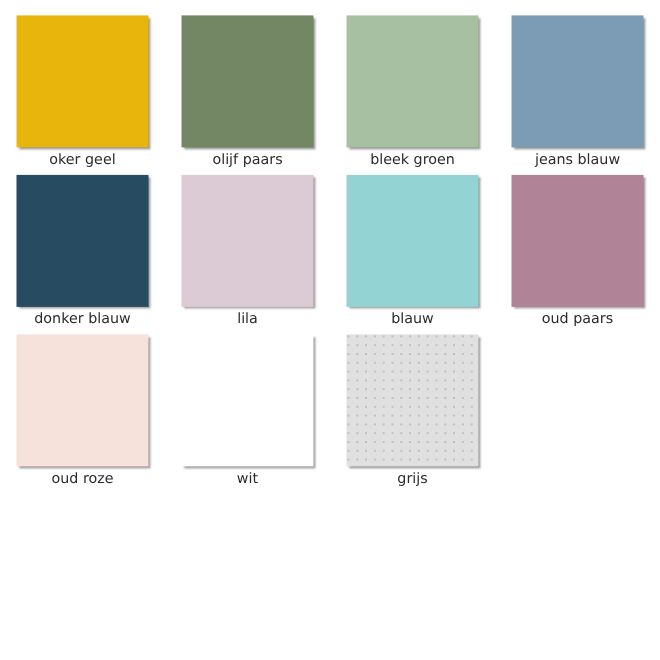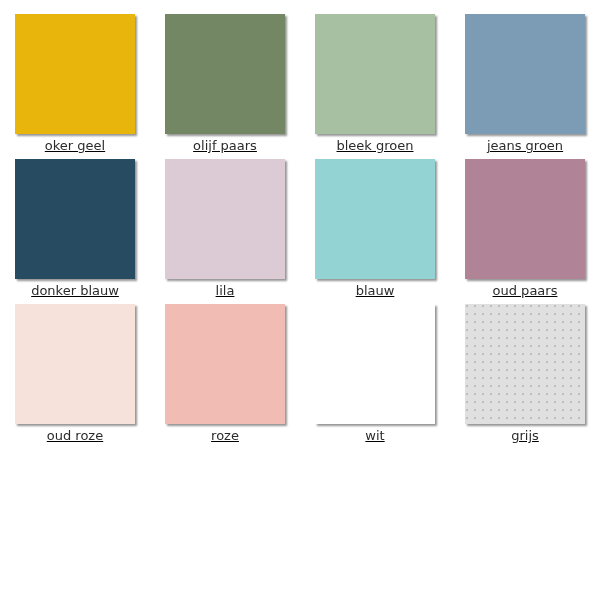--- a/index.html
+++ b/index.html
@@ -26,21 +26,20 @@
     padding-top: 14px;
   }
 
   .swatch-cell {
     position: relative;
     width: 150px;
     height: 179px;
     display: flex;
     flex-direction: column;
     align-items: center;
-    text-decoration: underline;
   }
 
   .swatch-chip-wrap {
     position: relative;
     width: 120px;
     height: 120px;
     margin-left: 0;
   }
 
   .swatch-chip {
@@ -87,21 +86,21 @@
     <div class="swatch-cell">
       <div class="swatch-chip-wrap">
         <div class="swatch-chip" style="background-color: rgb(168, 192, 162); box-shadow: rgba(0, 0, 0, 0.42) 2px 2px 2px;"></div>
       </div>
       <div class="swatch-label">bleek groen</div>
     </div>
     <div class="swatch-cell">
       <div class="swatch-chip-wrap">
         <div class="swatch-chip" style="background-color: rgb(124, 155, 180); box-shadow: rgba(0, 0, 0, 0.42) 2px 2px 2px;"></div>
       </div>
-      <div class="swatch-label">jeans groen</div>
+      <div class="swatch-label">jeans blauw</div>
     </div>
     <div class="swatch-cell">
       <div class="swatch-chip-wrap">
         <div class="swatch-chip" style="background-color: rgb(39, 75, 96); box-shadow: rgba(0, 0, 0, 0.42) 2px 2px 2px;"></div>
       </div>
       <div class="swatch-label">donker blauw</div>
     </div>
     <div class="swatch-cell">
       <div class="swatch-chip-wrap">
         <div class="swatch-chip" style="background-color: rgb(220, 202, 212); box-shadow: rgba(0, 0, 0, 0.42) 2px 2px 2px;"></div>
@@ -121,26 +120,20 @@
       <div class="swatch-label">oud paars</div>
     </div>
     <div class="swatch-cell">
       <div class="swatch-chip-wrap">
         <div class="swatch-chip" style="background-color: rgb(247, 225, 219); box-shadow: rgba(0, 0, 0, 0.42) 2px 2px 2px;"></div>
       </div>
       <div class="swatch-label">oud roze</div>
     </div>
     <div class="swatch-cell">
       <div class="swatch-chip-wrap">
-        <div class="swatch-chip" style="background-color: rgb(240, 188, 179); box-shadow: rgba(0, 0, 0, 0.42) 2px 2px 2px;"></div>
-      </div>
-      <div class="swatch-label">roze</div>
-    </div>
-    <div class="swatch-cell">
-      <div class="swatch-chip-wrap">
         <div class="swatch-chip" style="background-color: rgb(255, 255, 255); box-shadow: rgba(0, 0, 0, 0.42) 2px 2px 2px;"></div>
       </div>
       <div class="swatch-label">wit</div>
     </div>
     <div class="swatch-cell">
       <div class="swatch-chip-wrap">
         <div class="swatch-chip textured" style="background-color: rgb(224, 224, 224); box-shadow: rgba(0, 0, 0, 0.42) 2px 2px 2px;"></div>
       </div>
       <div class="swatch-label">grijs</div>
     </div>

